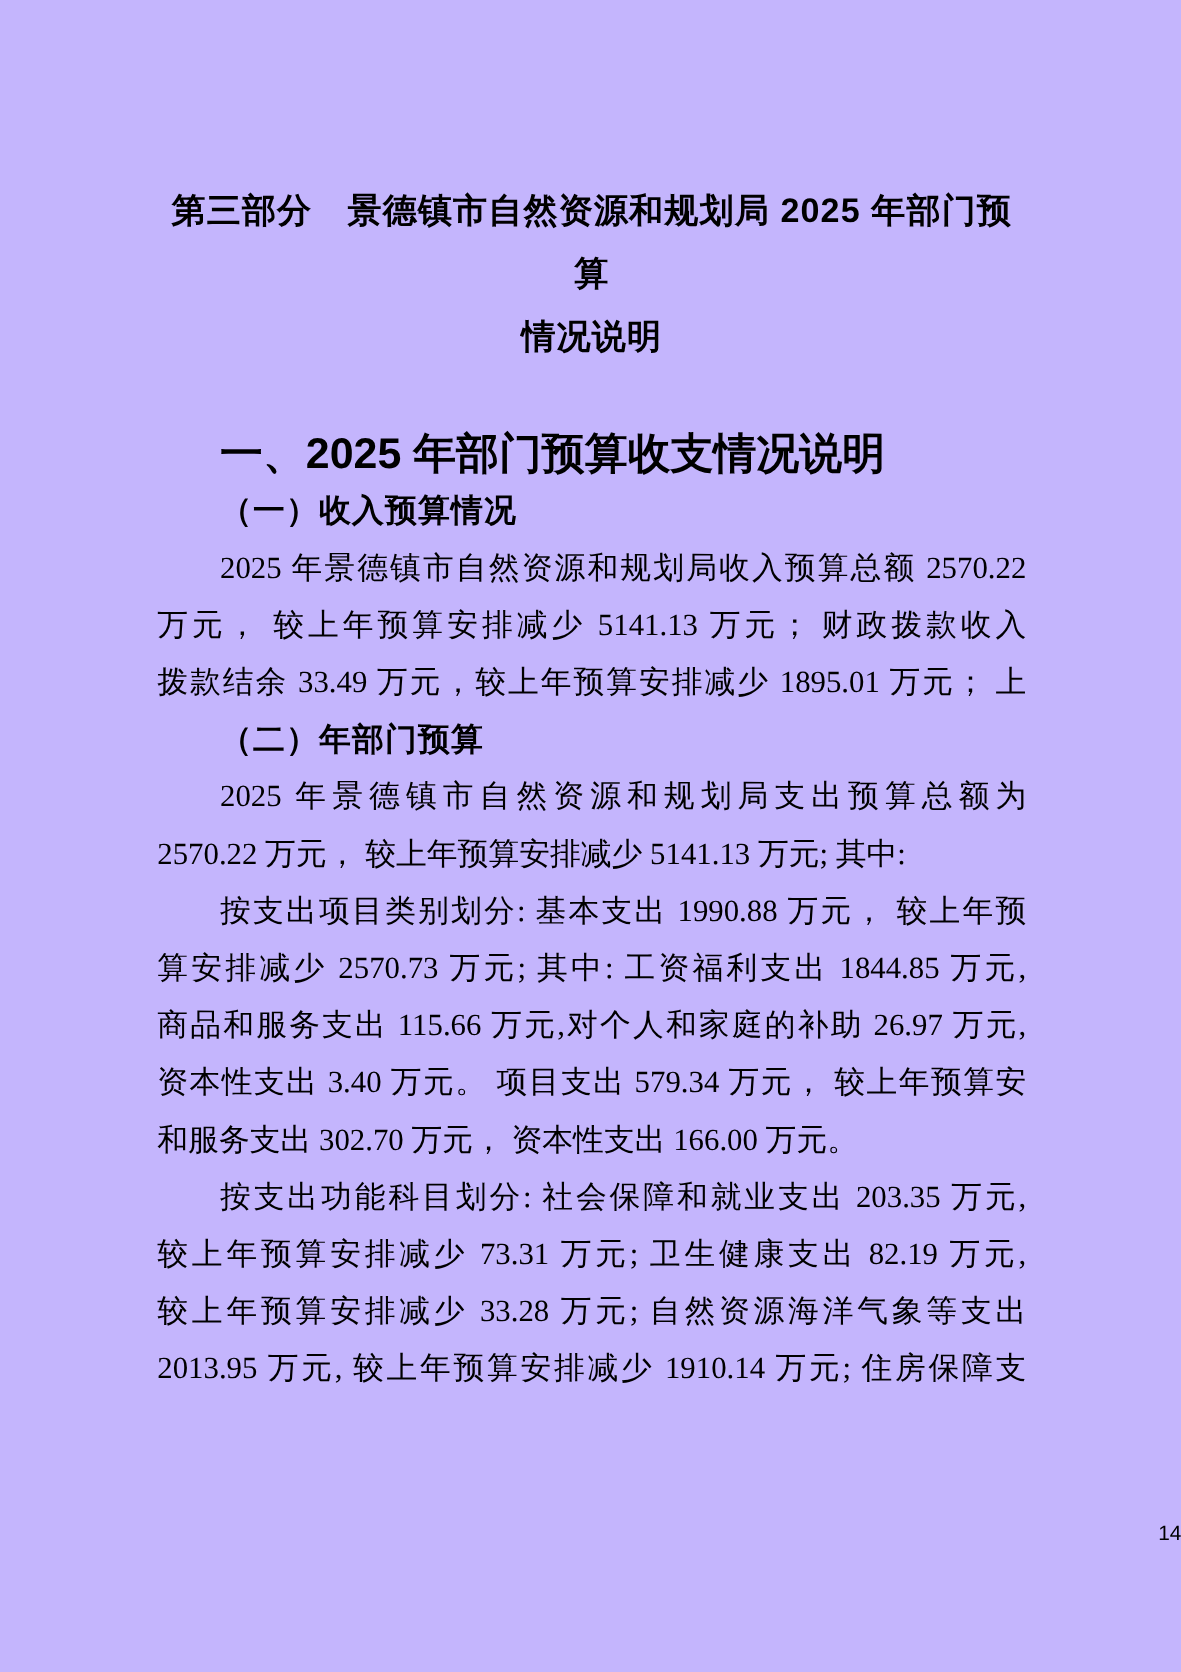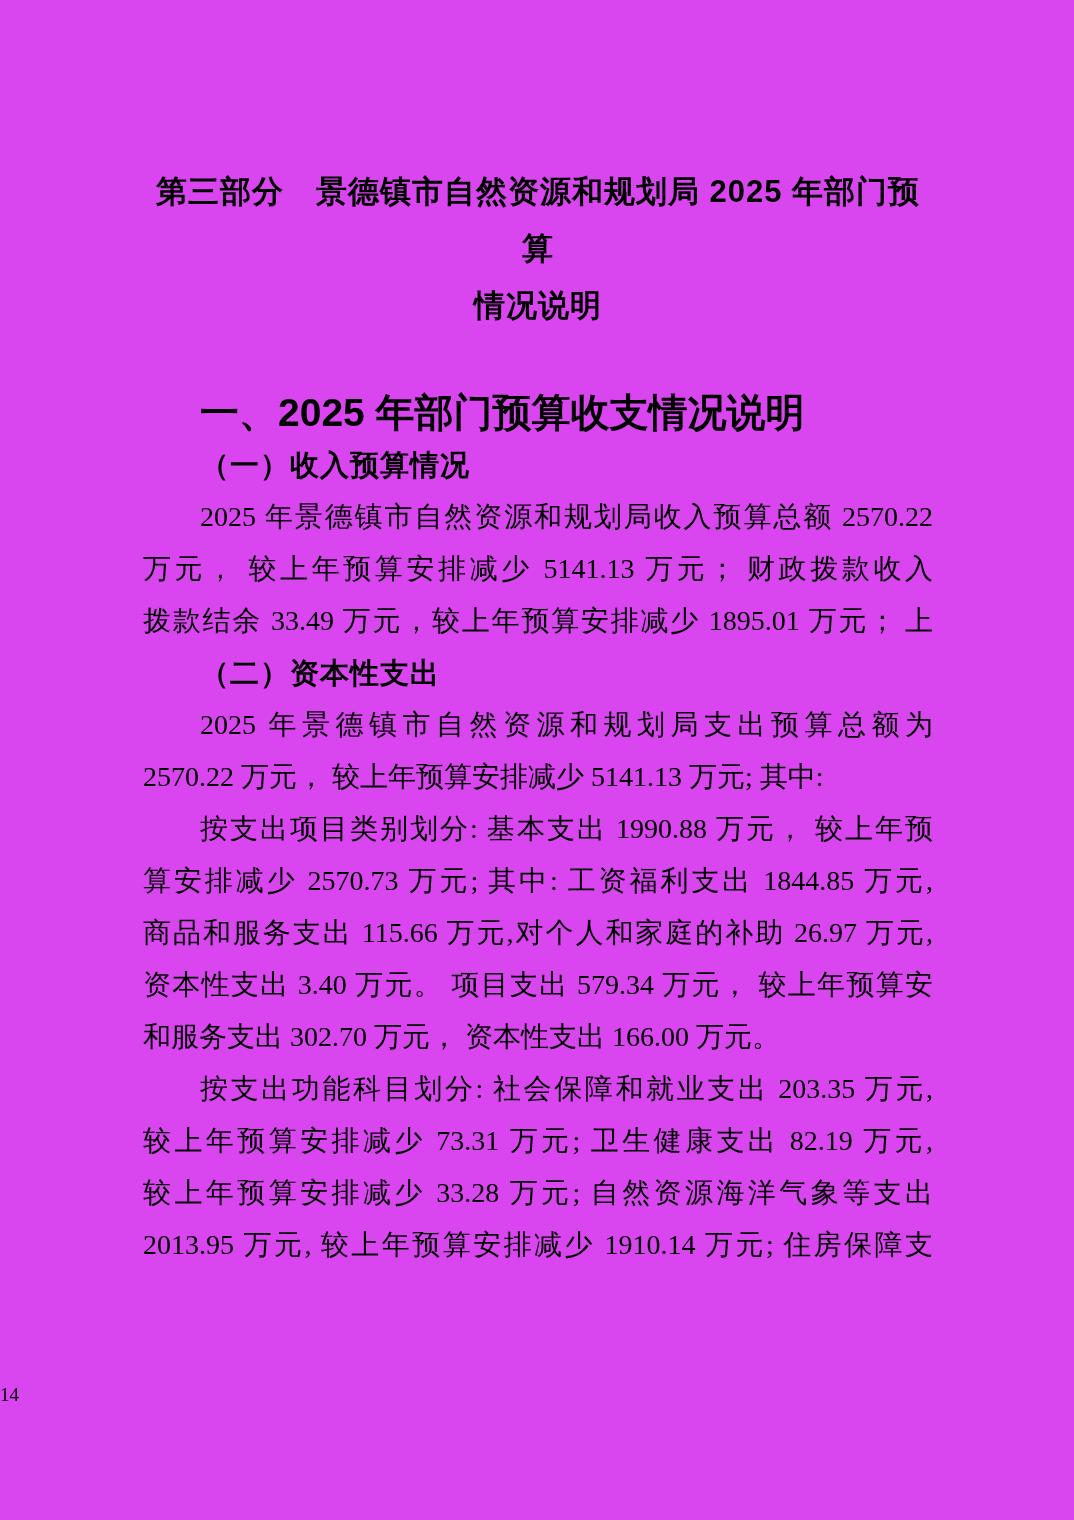--- a/index.html
+++ b/index.html
@@ -4,21 +4,21 @@
 <style>
   html, body {
     margin: 0;
     padding: 0;
     background: #ffffff;
   }
   .page {
     position: relative;
     width: 1074px;
     height: 1520px;
-    background: #d946ef;
+    background: #c4b5fd;
     color: #000000;
     font-family: "Liberation Serif", "DejaVu Serif", serif;
     overflow: hidden;
   }
   .doc {
     position: absolute;
     left: 143px;
     top: 163px;
     width: 790px;
   }
@@ -55,38 +55,38 @@
     text-align-last: justify;
   }
   .para-line.first {
     text-indent: 57px;
   }
   .footer {
     position: absolute;
     left: 0;
     top: 1384px;
     width: 100%;
-    text-align: left;
+    text-align: right;
     font-size: 19px;
-    font-family: Liberation Serif, serif;
+    font-family: Liberation Sans, sans-serif;
   }
 </style>
 </head>
 <body>
 
 <div class="page">
   <div class="doc" id="doc">
       <div class="title-line">第三部分　景德镇市自然资源和规划局 2025 年部门预算</div>
       <div class="title-line">情况说明</div>
       <div class="heading1">一、2025 年部门预算收支情况说明</div>
       <div class="heading2">（一）收入预算情况</div>
       <div class="para-line fill first">2025 年景德镇市自然资源和规划局收入预算总额 2570.22</div>
       <div class="para-line fill">万元， 较上年预算安排减少 5141.13 万元； 财政拨款收入</div>
       <div class="para-line fill">拨款结余 33.49 万元，较上年预算安排减少 1895.01 万元； 上</div>
-      <div class="heading2">（二）资本性支出</div>
+      <div class="heading2">（二）年部门预算</div>
       <div class="para-line fill first">2025 年景德镇市自然资源和规划局支出预算总额为</div>
       <div class="para-line">2570.22 万元， 较上年预算安排减少 5141.13 万元; 其中:</div>
       <div class="para-line fill first">按支出项目类别划分: 基本支出 1990.88 万元， 较上年预</div>
       <div class="para-line fill">算安排减少 2570.73 万元; 其中: 工资福利支出 1844.85 万元,</div>
       <div class="para-line fill">商品和服务支出 115.66 万元,对个人和家庭的补助 26.97 万元,</div>
       <div class="para-line fill">资本性支出 3.40 万元。 项目支出 579.34 万元， 较上年预算安</div>
       <div class="para-line">和服务支出 302.70 万元， 资本性支出 166.00 万元。</div>
       <div class="para-line fill first">按支出功能科目划分: 社会保障和就业支出 203.35 万元,</div>
       <div class="para-line fill">较上年预算安排减少 73.31 万元; 卫生健康支出 82.19 万元,</div>
       <div class="para-line fill">较上年预算安排减少 33.28 万元; 自然资源海洋气象等支出</div>

